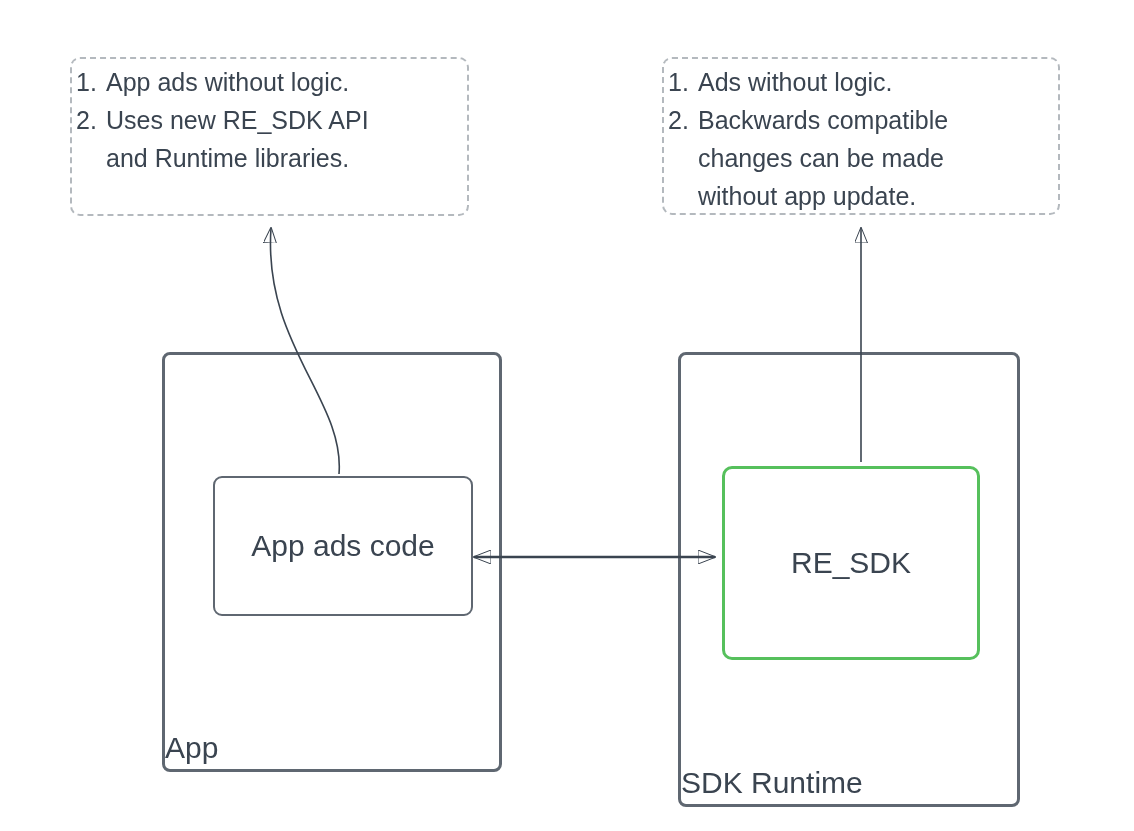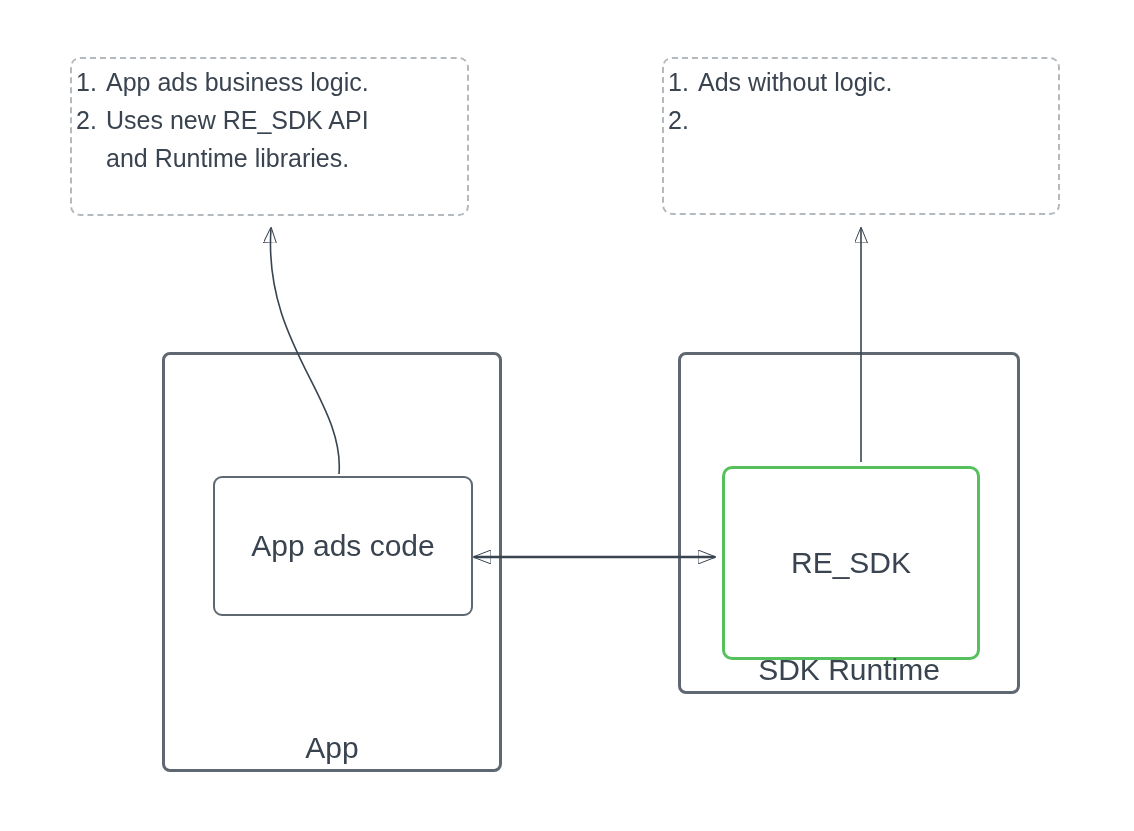--- a/index.html
+++ b/index.html
@@ -37,27 +37,26 @@
   .note-text { white-space: pre-line; }
 
   
   .container-box {
     position: absolute;
     border: 3px solid #5f6771;
     border-radius: 8px;
     background: transparent;
   }
   .app-box { left: 162px; top: 352px; width: 340px; height: 420px; }
-  .sdk-box { left: 678px; top: 352px; width: 342px; height: 342px; }
+  .sdk-box { left: 678px; top: 352px; width: 342px; height: 455px; }
 
   .box-label {
     position: absolute;
     left: 0; right: 0;
     bottom: 4px;
-    text-align: center;
     font-size: 30px;
     color: #3a4450;
   }
 
   .inner-box {
     position: absolute;
     border: 2px solid #5f6771;
     border-radius: 9px;
     display: flex;
     align-items: center;
@@ -84,36 +83,39 @@
   .arrow-layer path { fill: none; stroke: #3a4450; }
 </style>
 </head>
 <body>
 
 <div class="canvas">
 
   <div class="notes notes-left">
     <div class="note-item">
       <span class="note-number">1.</span>
-      <span class="note-text">App ads business logic.</span>
+      <span class="note-text">App ads without logic.</span>
     </div>
     <div class="note-item">
       <span class="note-number">2.</span>
       <span class="note-text">Uses new RE_SDK API
 and Runtime libraries.</span>
     </div>
   </div>
 
   <div class="notes notes-right">
     <div class="note-item">
       <span class="note-number">1.</span>
       <span class="note-text">Ads without logic.</span>
     </div>
     <div class="note-item">
       <span class="note-number">2.</span>
+      <span class="note-text">Backwards compatible
+changes can be made
+without app update.</span>
     </div>
   </div>
 
   <div class="container-box app-box">
     <div class="inner-box app-inner">
       <span>App ads code</span>
     </div>
     <div class="box-label">App</div>
   </div>
 

